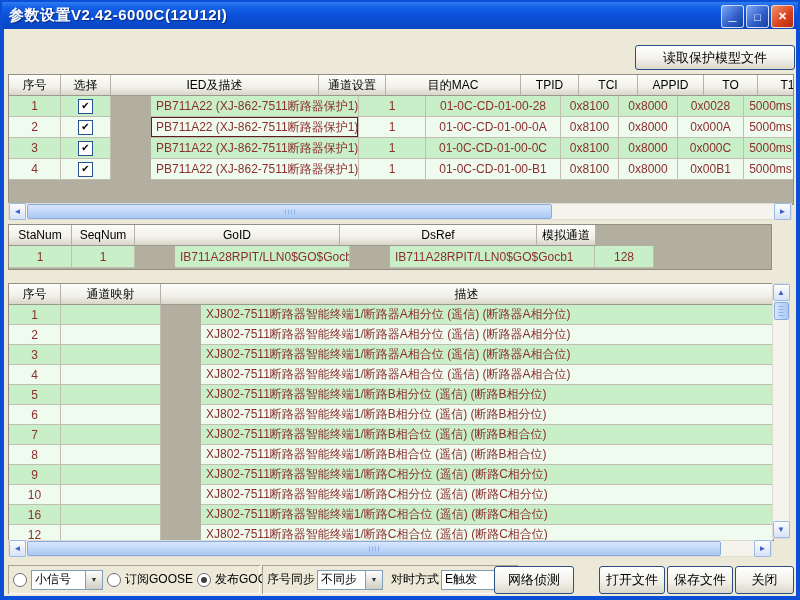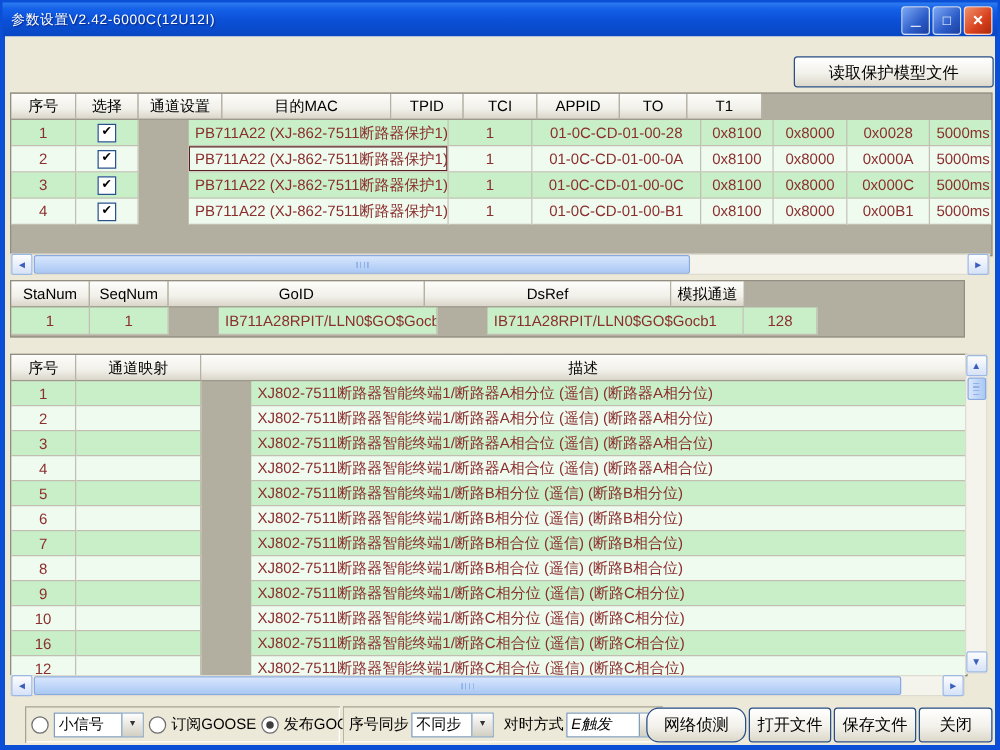--- a/index.html
+++ b/index.html
@@ -1,20 +1,20 @@
 <!DOCTYPE html>
 <html><head>
 <meta charset="utf-8">
 <style>
   html,body{margin:0;padding:0;background:#d8d4c8;font-family:"Liberation Sans",sans-serif;}
   .window{position:relative;width:800px;height:600px;background:#0a4fd6;overflow:hidden;}
   .titlebar{position:absolute;top:2px;left:2px;right:2px;height:27px;
     background:linear-gradient(180deg,#2e7cf0 0%,#1460e8 20%,#0a4fd6 55%,#0947c2 100%);
     display:flex;align-items:center;color:#fff;}
-  .title-text{font-size:11px;font-weight:normal;padding-left:7px;text-shadow:1px 1px 1px #0a2a80;letter-spacing:.5px;}
+  .title-text{font-size:15px;font-weight:bold;padding-left:7px;text-shadow:1px 1px 1px #0a2a80;letter-spacing:.5px;}
   .title-btns{position:absolute;right:4px;top:3px;display:flex;gap:2px;}
   .tbtn{width:21px;height:21px;border:1px solid rgba(255,255,255,.75);border-radius:3px;
     display:flex;align-items:center;justify-content:center;color:#fff;font-size:11px;font-weight:bold;
     background:linear-gradient(135deg,#7da8f5,#2c5cc8 60%,#1a3f9e);}
   .tbtn.close{background:linear-gradient(135deg,#f0926c,#d8401c 60%,#aa2c0c);}
   .client{position:absolute;top:29px;left:4px;right:4px;bottom:4px;background:#ece9d8;}
 
   .xpbtn{position:absolute;border:1px solid #2a4f87;border-radius:3px;
     background:linear-gradient(180deg,#ffffff,#f2f1ea 55%,#dcd8ca);
     font-size:13px;color:#000;display:flex;align-items:center;justify-content:center;
@@ -57,21 +57,21 @@
   .sb.v .sb-thumb{width:13px;height:16px;margin:1px 0;background:linear-gradient(90deg,#d8e6fd,#aac8f4);}
   .sb-thumb::after{content:"";position:absolute;left:50%;top:50%;width:10px;height:5px;transform:translate(-50%,-50%);
     background:repeating-linear-gradient(90deg,#8fb2e8 0 1px,transparent 1px 3px);}
   .sb.v .sb-thumb::after{width:5px;height:10px;
     background:repeating-linear-gradient(180deg,#8fb2e8 0 1px,transparent 1px 3px);}
   .sb-fill{flex:1;}
 
   
   .panel{position:absolute;height:29px;box-sizing:border-box;
     box-shadow:inset 1px 1px 0 #a8a494, inset -1px -1px 0 #ffffff;
-    display:flex;align-items:center;background:#ece9d8;margin-left:12px;}
+    display:flex;align-items:center;background:#ece9d8;}
   .radio{flex:none;width:12px;height:12px;border-radius:50%;border:1px solid #6e6e6e;background:#fff;position:relative;}
   .radio.on::after{content:"";position:absolute;left:3px;top:3px;right:3px;bottom:3px;border-radius:50%;background:#3f3f3f;}
   .lbl{font-size:12px;color:#000;white-space:nowrap;}
   .dd{display:flex;align-items:stretch;border:1px solid #7f9db9;background:#fff;height:20px;box-sizing:border-box;flex:none;}
   .dd-text{flex:1;font-size:12px;display:flex;align-items:center;padding-left:3px;overflow:hidden;white-space:nowrap;}
   .dd-btn{flex:none;width:16px;background:linear-gradient(180deg,#fefefe,#d2cfc2);
     border-left:1px solid #7f9db9;color:#333;font-size:7px;display:flex;align-items:center;justify-content:center;}
 </style>
 </head>
 <body>
@@ -94,20 +94,21 @@
   </div>
 
   <div class="client">
 
     <div class="xpbtn" style="left:631px;top:16px;width:158px;height:23px;">读取保护模型文件</div>
 
     <div class="grid" style="left:4px;top:45px;width:784px;height:129px;">
       <div class="t-row hd rh">
         <div class="c w1">序号</div>
         <div class="c w2">选择</div>
+        <div class="c w3">IED及描述</div>
         <div class="c w4">通道设置</div>
         <div class="c w5">目的MAC</div>
         <div class="c w6">TPID</div>
         <div class="c w7">TCI</div>
         <div class="c w8">APPID</div>
         <div class="c w9">TO</div>
         <div class="c w10">T1</div>
       </div>
       <div class="t-row odd rh">
         <div class="c w1">1</div>
@@ -309,27 +310,27 @@
 
     <div class="panel" style="left:258px;top:536px;width:256px;padding:0 5px;gap:2px;">
       <span class="lbl">序号同步</span>
       <span class="dd" style="width:66px;">
         <span class="dd-text">不同步</span>
         <span class="dd-btn">
             <span>▼</span>
           </span>
       </span>
       <span class="lbl" style="margin-left:6px;">对时方式</span>
-      <span class="dd" style="width:76px;font-style:italic;">
+      <span class="dd" style="width:76px;">
         <span class="dd-text">E触发</span>
         <span class="dd-btn">
             <span>▼</span>
           </span>
       </span>
     </div>
 
-    <div class="xpbtn" style="left:513px;top:537px;width:78px;height:26px;border-radius:10px;">网络侦测</div>
+    <div class="xpbtn" style="left:490px;top:537px;width:78px;height:26px;">网络侦测</div>
     <div class="xpbtn" style="left:595px;top:537px;width:64px;height:26px;text-align:center;">打开文件</div>
     <div class="xpbtn" style="left:663px;top:537px;width:64px;height:26px;">保存文件</div>
     <div class="xpbtn" style="left:731px;top:537px;width:57px;height:26px;">关闭</div>
 
   </div>
 </div>
 
 </body></html>

